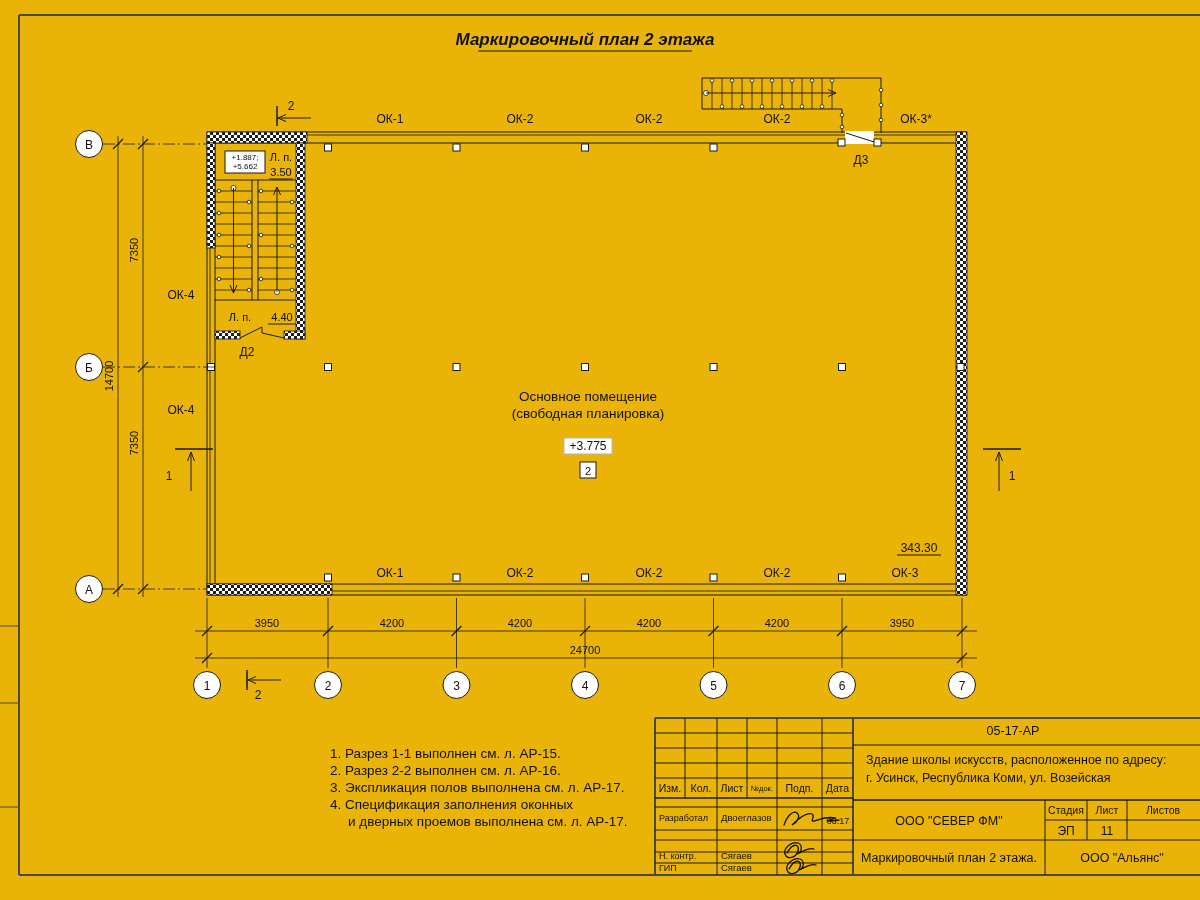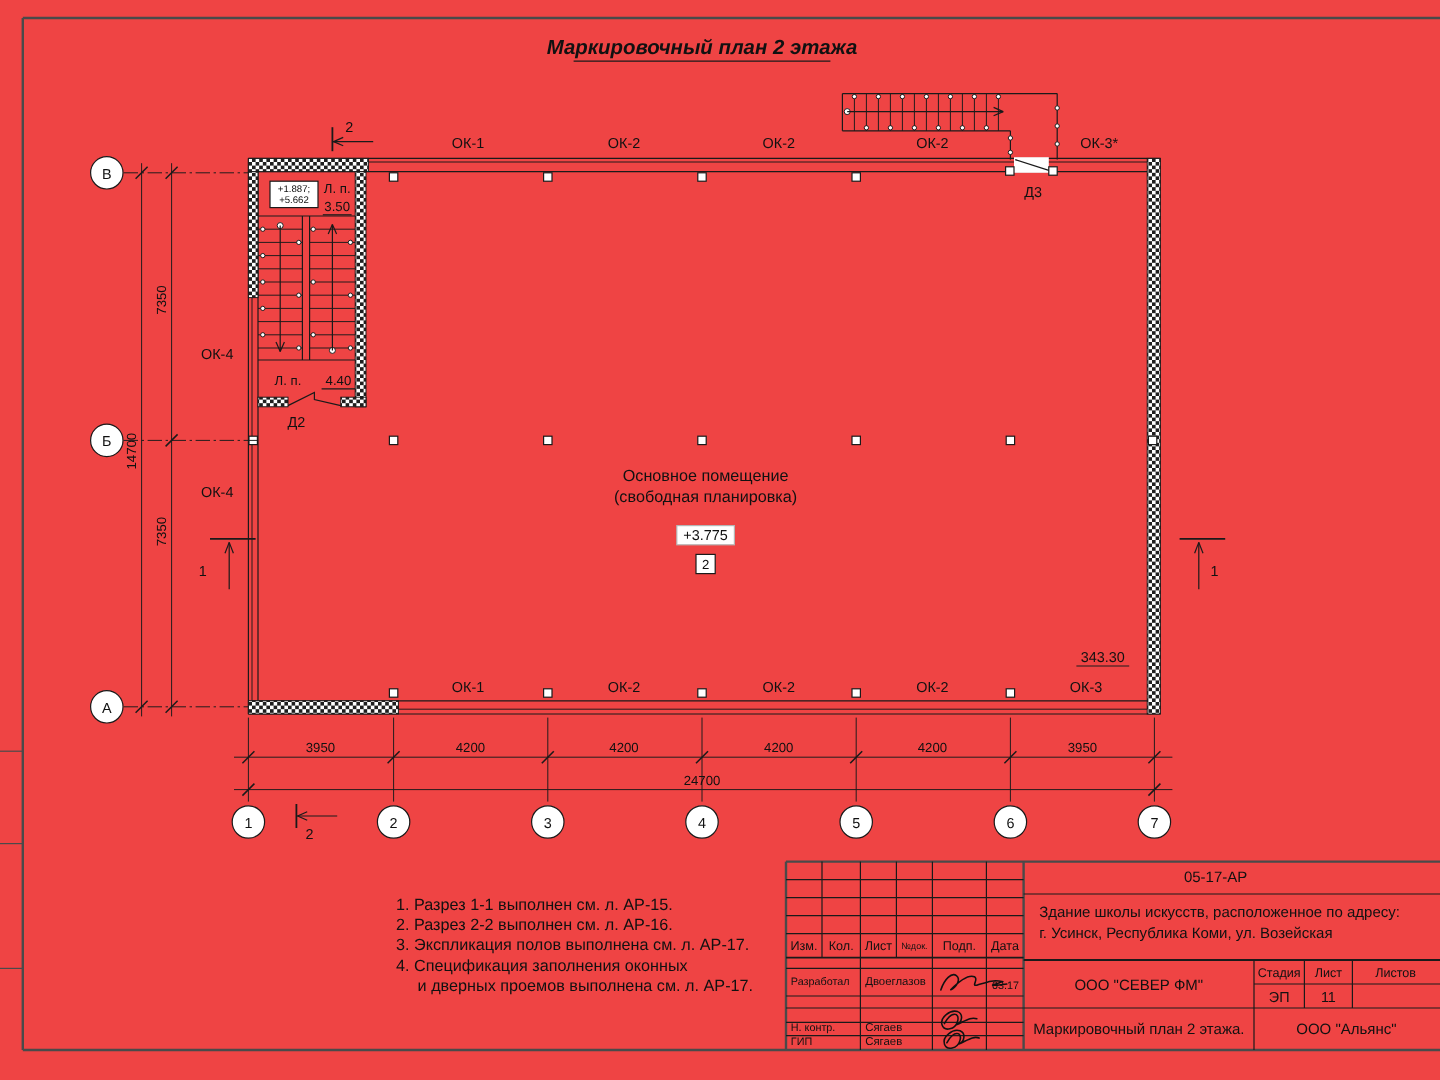--- a/index.html
+++ b/index.html
@@ -1,16 +1,16 @@
 <!DOCTYPE html>
 <html><head>
 <meta charset="utf-8">
 <style>
   html,body{margin:0;padding:0;background:#fff}
-  .sheet{position:relative;width:1200px;height:900px;background:#ef4444;overflow:hidden}
+  .sheet{position:relative;width:1200px;height:900px;background:#eab308;overflow:hidden}
   svg{position:absolute;left:0;top:0}
   svg text{fill:#111;font-family:"Liberation Sans","DejaVu Sans",sans-serif}
   .ln{stroke:#1a1a1a;stroke-width:1;fill:none}
   .thin{stroke:#1a1a1a;stroke-width:0.8;fill:none}
   .thk{stroke:#1a1a1a;stroke-width:1.5;fill:none}
   .dd{stroke:#1a1a1a;stroke-width:0.8;fill:none;stroke-dasharray:12 3 2 3}
   .frm{stroke:#4a4a4a;stroke-width:2;fill:none}
   .frm1{stroke:#4a4a4a;stroke-width:1;fill:none}
   .hz{fill:url(#hatch);stroke:#1a1a1a;stroke-width:0.8}
   .wt{fill:#fff;stroke:none}

